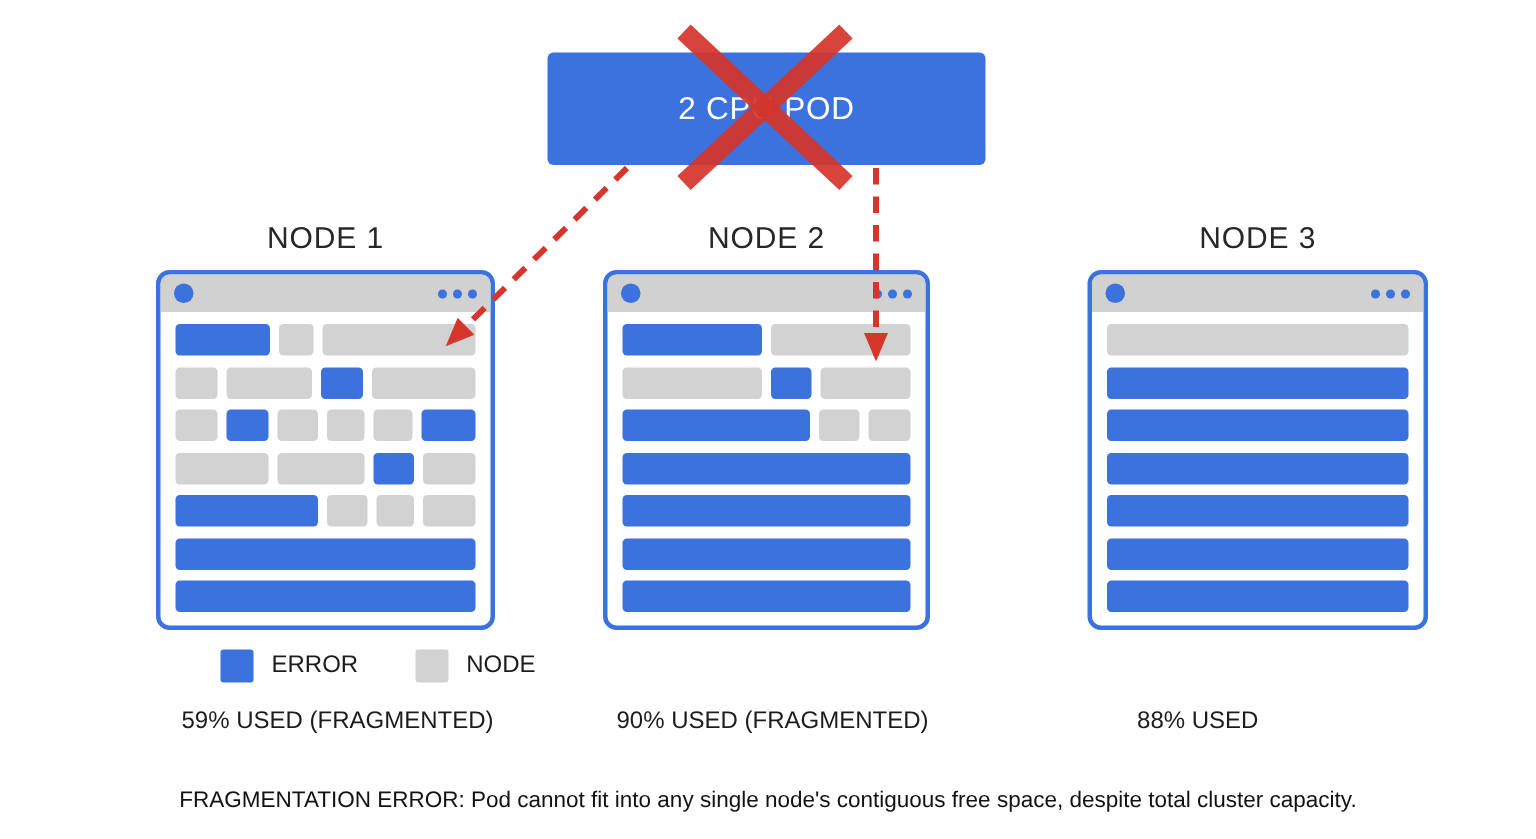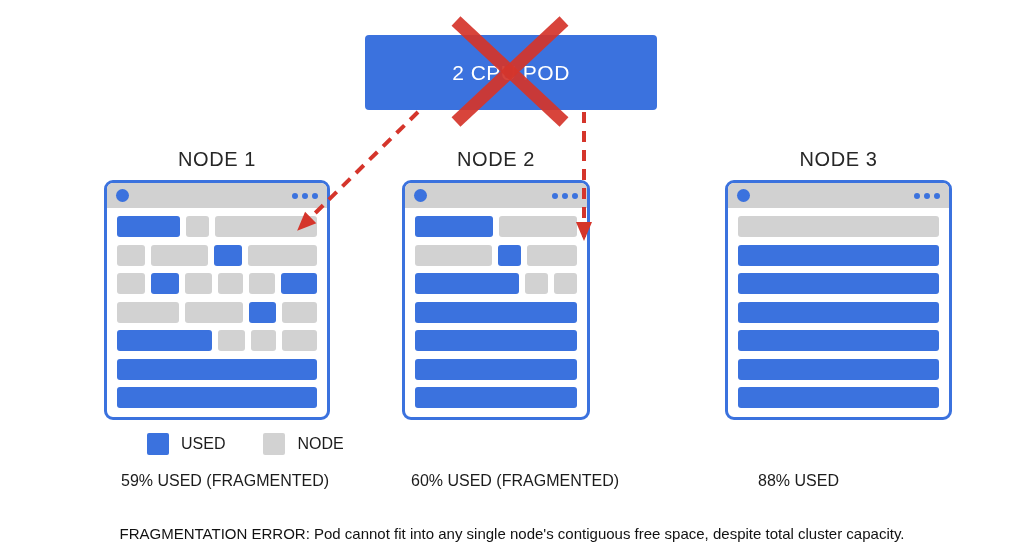--- a/index.html
+++ b/index.html
@@ -199,21 +199,21 @@
             </div>
             <div class="res-row">
               <div class="blk used" style="flex: 199 1 0px;"></div>
             </div>
             <div class="res-row">
               <div class="blk used" style="flex: 199 1 0px;"></div>
             </div>
           </div>
         </div>
       </div>
-      <div class="node-col" style="left: 402px; width: 188px;">
+      <div class="node-col" style="left: 402px; width: 218px;">
         <div class="node-title">NODE 2</div>
         <div class="node-window">
           <div class="titlebar">
             <span class="tb-circle"></span>
             <span class="tb-dots">
               <span></span>
               <span></span>
               <span></span>
             </span>
           </div>
@@ -280,28 +280,28 @@
             <div class="res-row">
               <div class="blk used" style="flex: 199 1 0px;"></div>
             </div>
           </div>
         </div>
       </div>
     </div>
 
   <div class="legend">
     <span class="swatch used"></span>
-    <span>USED</span>
+    <span>ERROR</span>
     <span class="swatch free"></span>
     <span>NODE</span>
   </div>
 
   <div>
       <div class="usage-label" style="left: 52px; width: 346px;">59% USED (FRAGMENTED)</div>
-      <div class="usage-label" style="left: 342px; width: 346px;">60% USED (FRAGMENTED)</div>
+      <div class="usage-label" style="left: 342px; width: 346px;">90% USED (FRAGMENTED)</div>
       <div class="usage-label" style="left: 625px; width: 347px;">88% USED</div>
     </div>
 
   <div class="footer">FRAGMENTATION ERROR: Pod cannot fit into any single node's contiguous free space, despite total cluster capacity.</div>
 
   <svg class="overlay" viewBox="0 0 1024 559">
     <defs>
       <marker id="arrowhead" markerWidth="24" markerHeight="24" refX="17" refY="12" orient="auto" markerUnits="userSpaceOnUse">
         <path class="head" d="M2,4 L21,12 L2,20 Z"></path>
       </marker>

